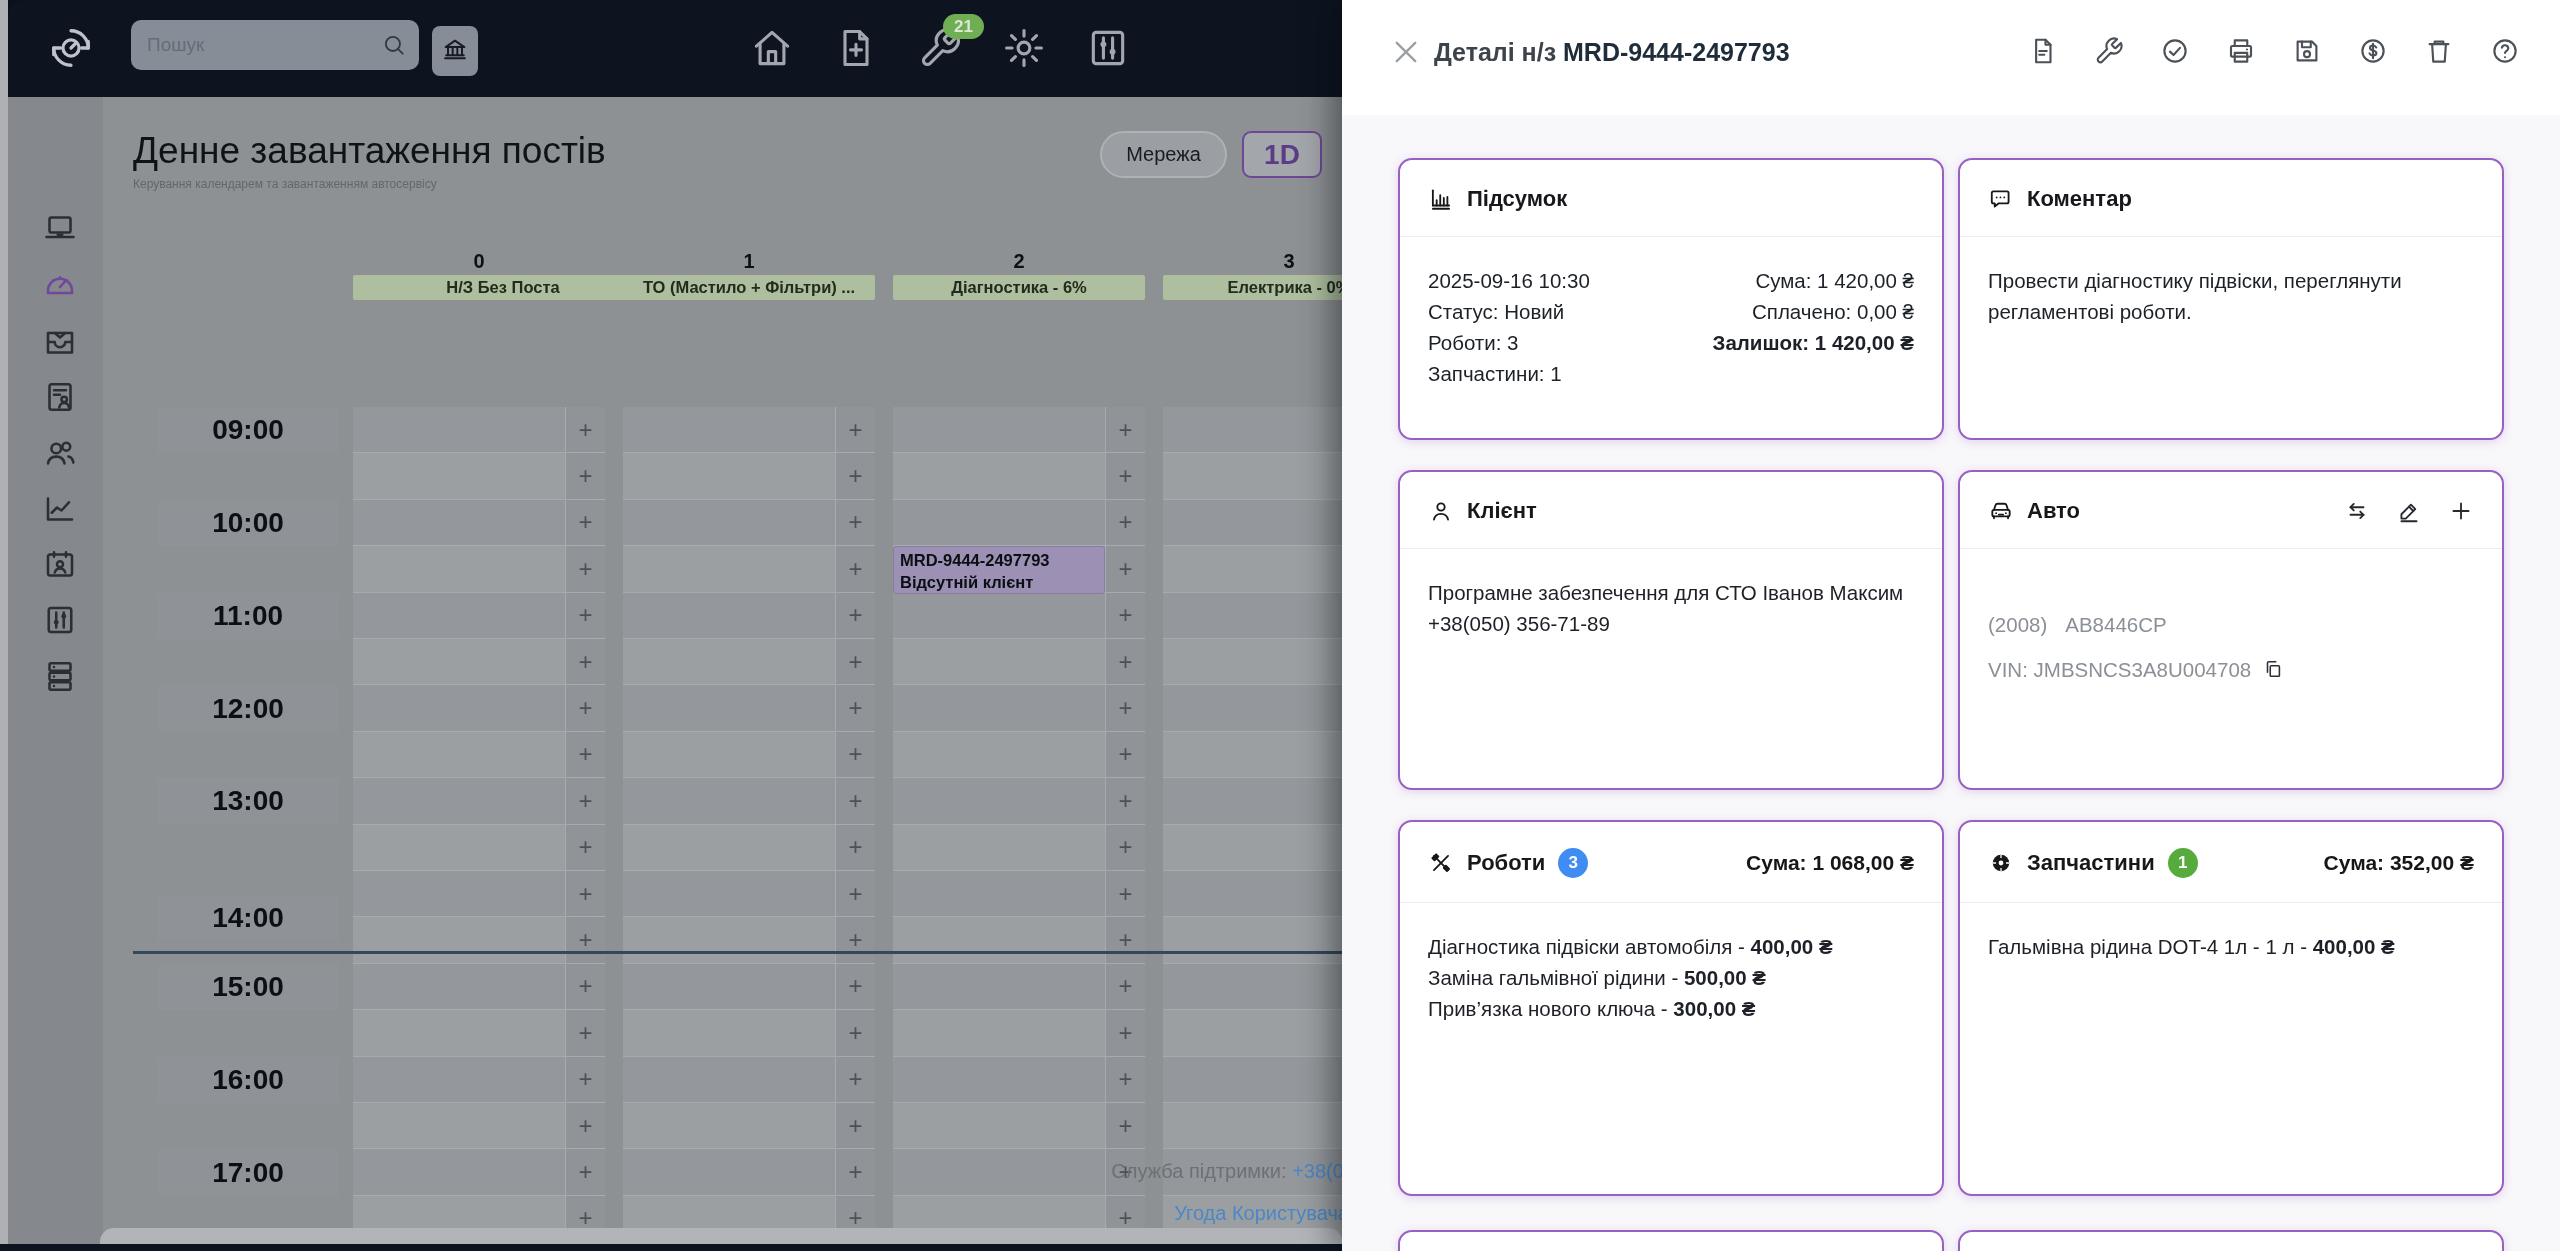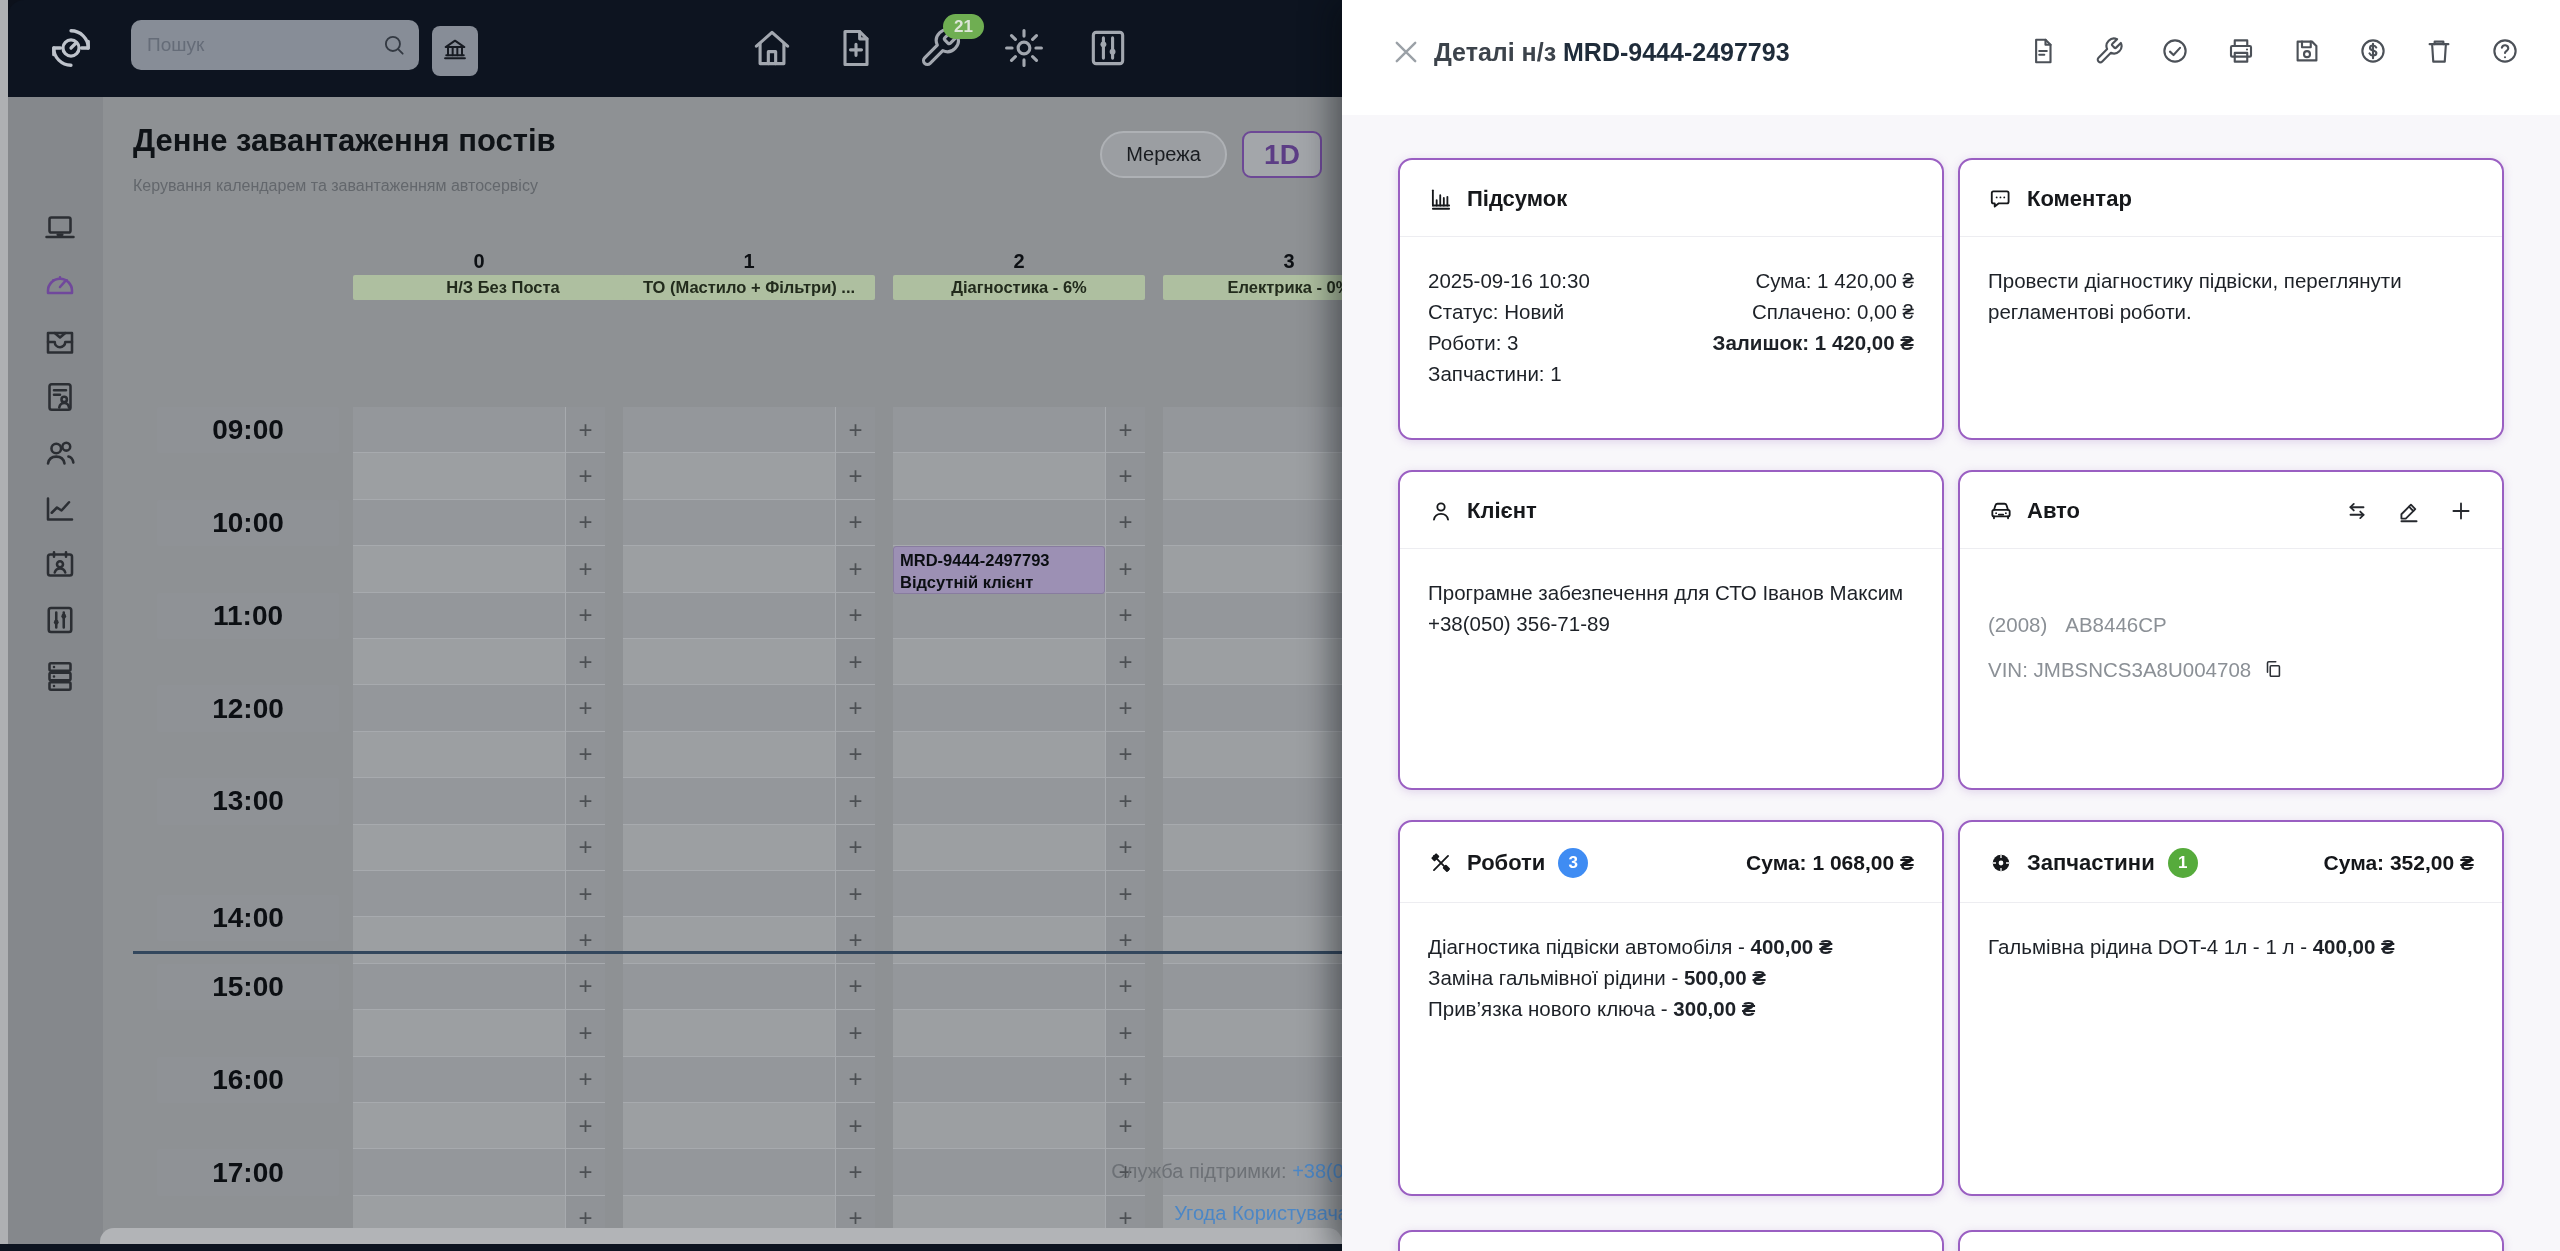--- a/index.html
+++ b/index.html
@@ -21,22 +21,22 @@
   .nav-icon { position:relative; width:44px; height:44px; color:#a2a7af; cursor:pointer; background:none; border:none; }
   .nav-icon svg { width:44px; height:44px; }
   .nav-badge { position:absolute; top:-12px; right:-22px; background:#6fae52; color:#dde6d8; font-size:17px; line-height:1; padding:4px 11px; border-radius:13px; font-weight:bold; }
 
   .sidebar { position:absolute; left:8px; top:97px; width:95px; height:1147px; background:#85888c; }
   .side-item { position:absolute; left:30px; width:44px; height:44px; color:#2b2e33; cursor:pointer; background:none; border:none; }
   .side-item svg { width:36px; height:36px; }
   .side-item.active { color:#70489c; }
 
   .content { position:absolute; left:103px; top:97px; width:1239px; height:1147px; background:#8e9194; }
-  .page-title { position:absolute; left:30px; top:26px; font-size:31px; font-weight:bold; color:#0f1317; }
-  .page-subtitle { position:absolute; left:30px; top:80px; font-size:16px; color:#63676c; }
+  .page-title { position:absolute; left:30px; top:33px; font-size:37px; font-weight:normal; color:#0f1317; }
+  .page-subtitle { position:absolute; left:30px; top:80px; font-size:12px; color:#63676c; }
   .btn-network { position:absolute; left:997px; top:34px; width:127px; height:47px; border-radius:24px; border:2px solid #aeb1b5; background:#9b9ea2; font-size:20px; color:#191c20; cursor:pointer; font-family:inherit; }
   .btn-1d { position:absolute; left:1139px; top:34px; width:80px; height:47px; border-radius:9px; border:2px solid #6d4896; background:#a3a6aa; font-size:28px; font-weight:bold; color:#5c3d85; cursor:pointer; font-family:inherit; }
 
   .grid { position:absolute; left:0; top:150px; width:1239px; height:1000px; }
   .post-number { position:absolute; top:3px; height:24px; text-align:center; font-size:20px; font-weight:bold; color:#0d1014; }
   .post-label { position:absolute; top:28px; height:25px; background:#aebfa0; border-radius:2px; text-align:center; font-size:16.5px; font-weight:bold; color:#222b1c; line-height:25px; overflow:hidden; white-space:nowrap; }
   .time-label { position:absolute; left:54px; width:182px; background:#8f9296; text-align:center; font-weight:bold; font-size:28px; color:#0c0f13; display:flex; align-items:center; justify-content:center; border-radius:2px; }
   .col-slots { position:absolute; }
   .slot-row { position:absolute; left:0; width:100%; border-bottom:1px solid #a7aaae; }
   .slot-row.hour { background:#94979b; }

